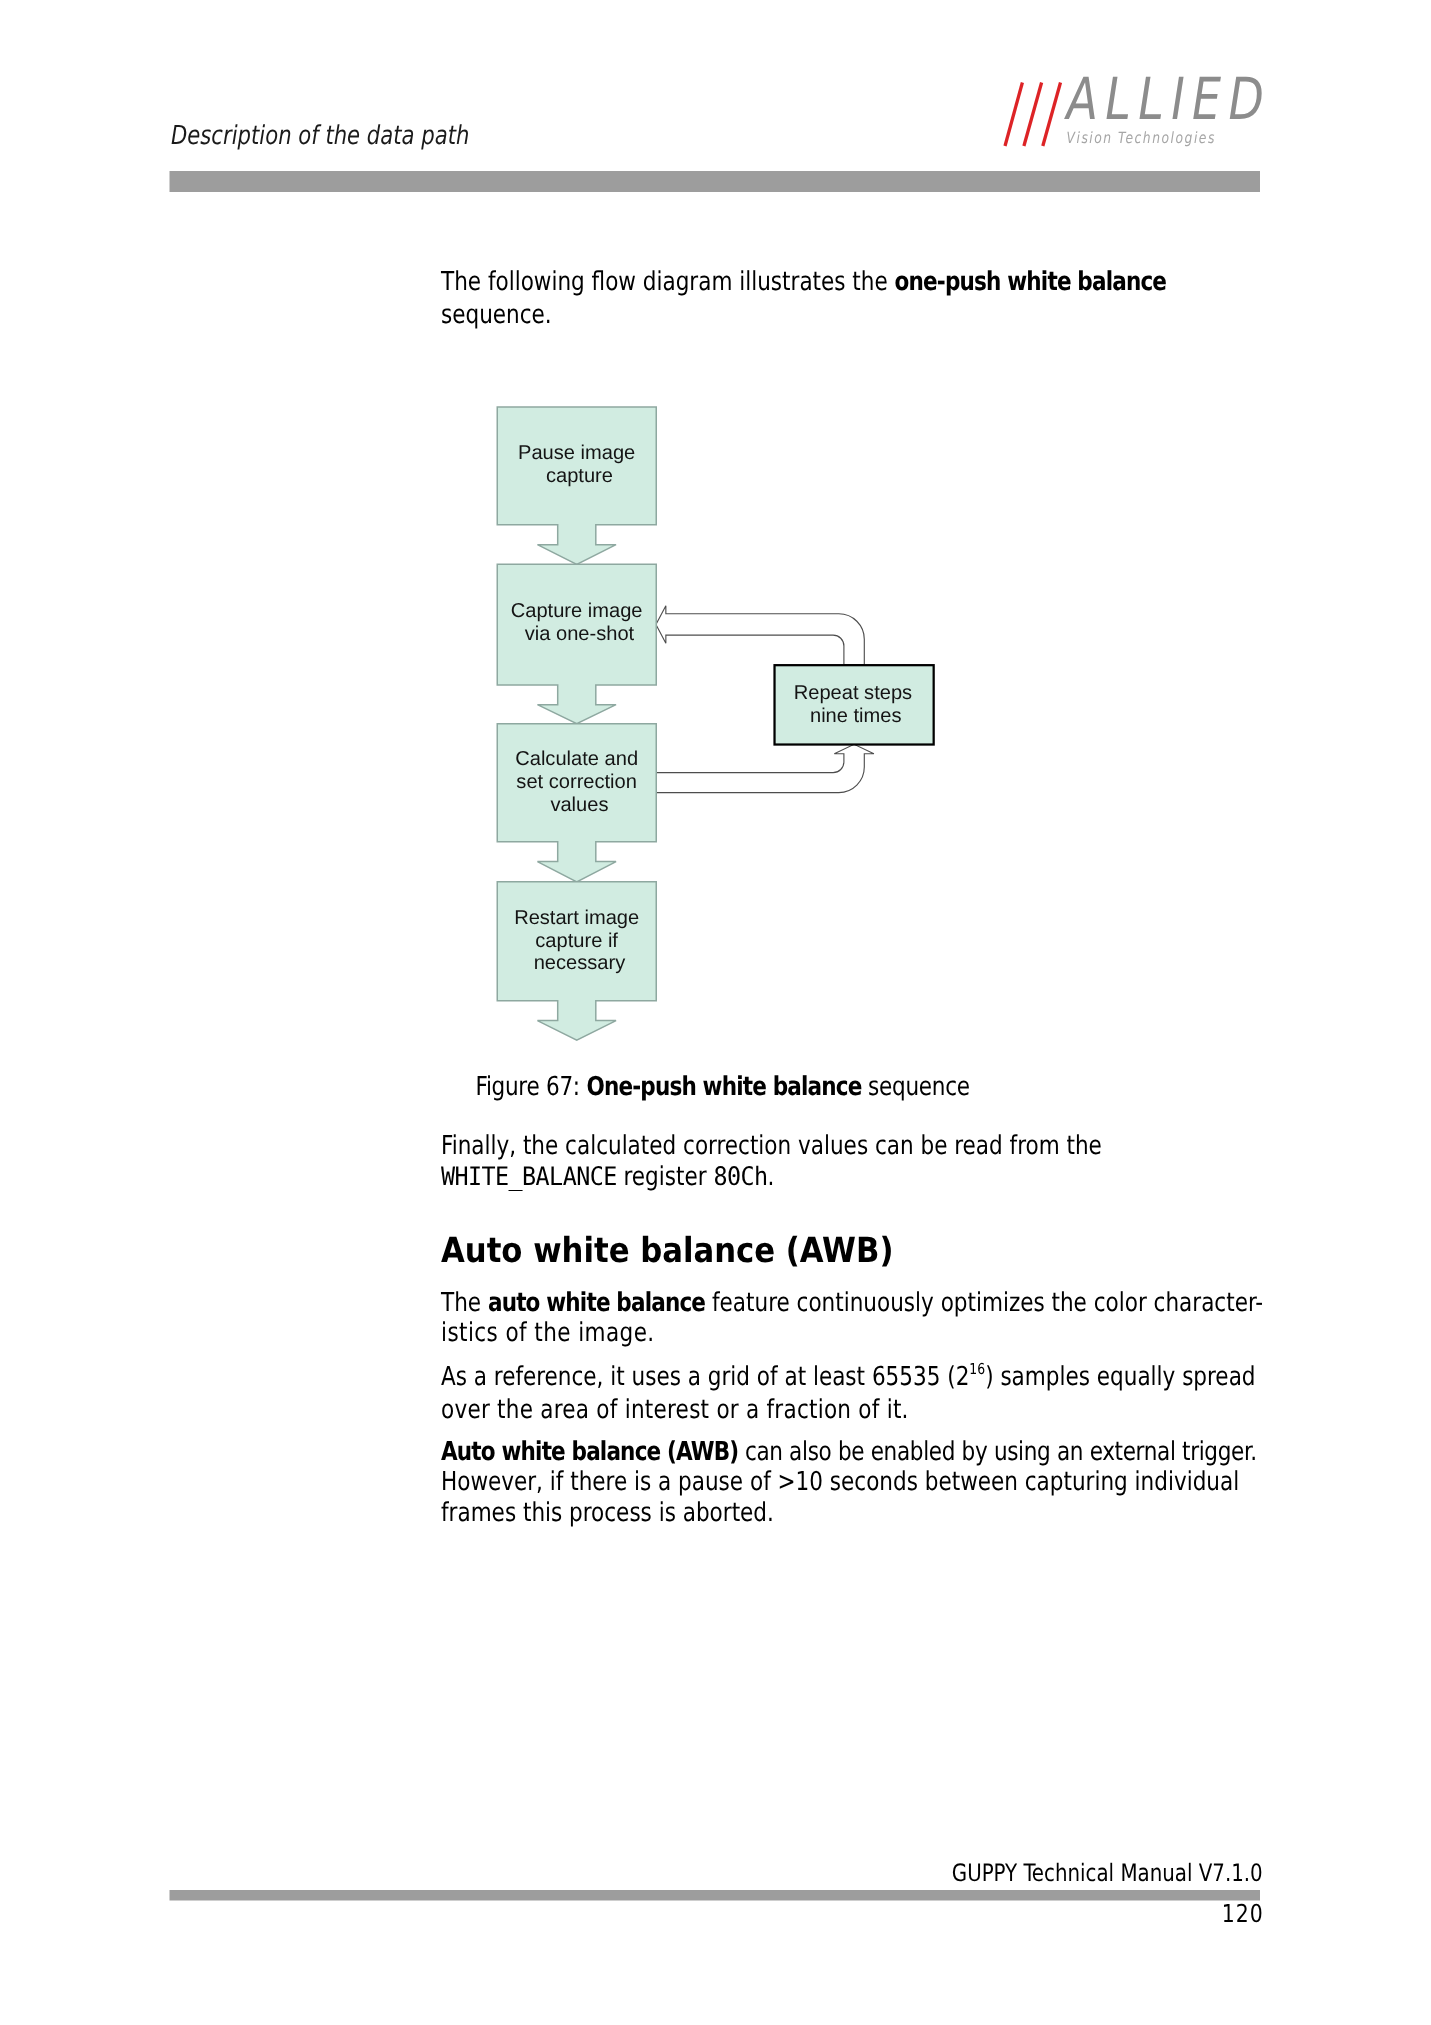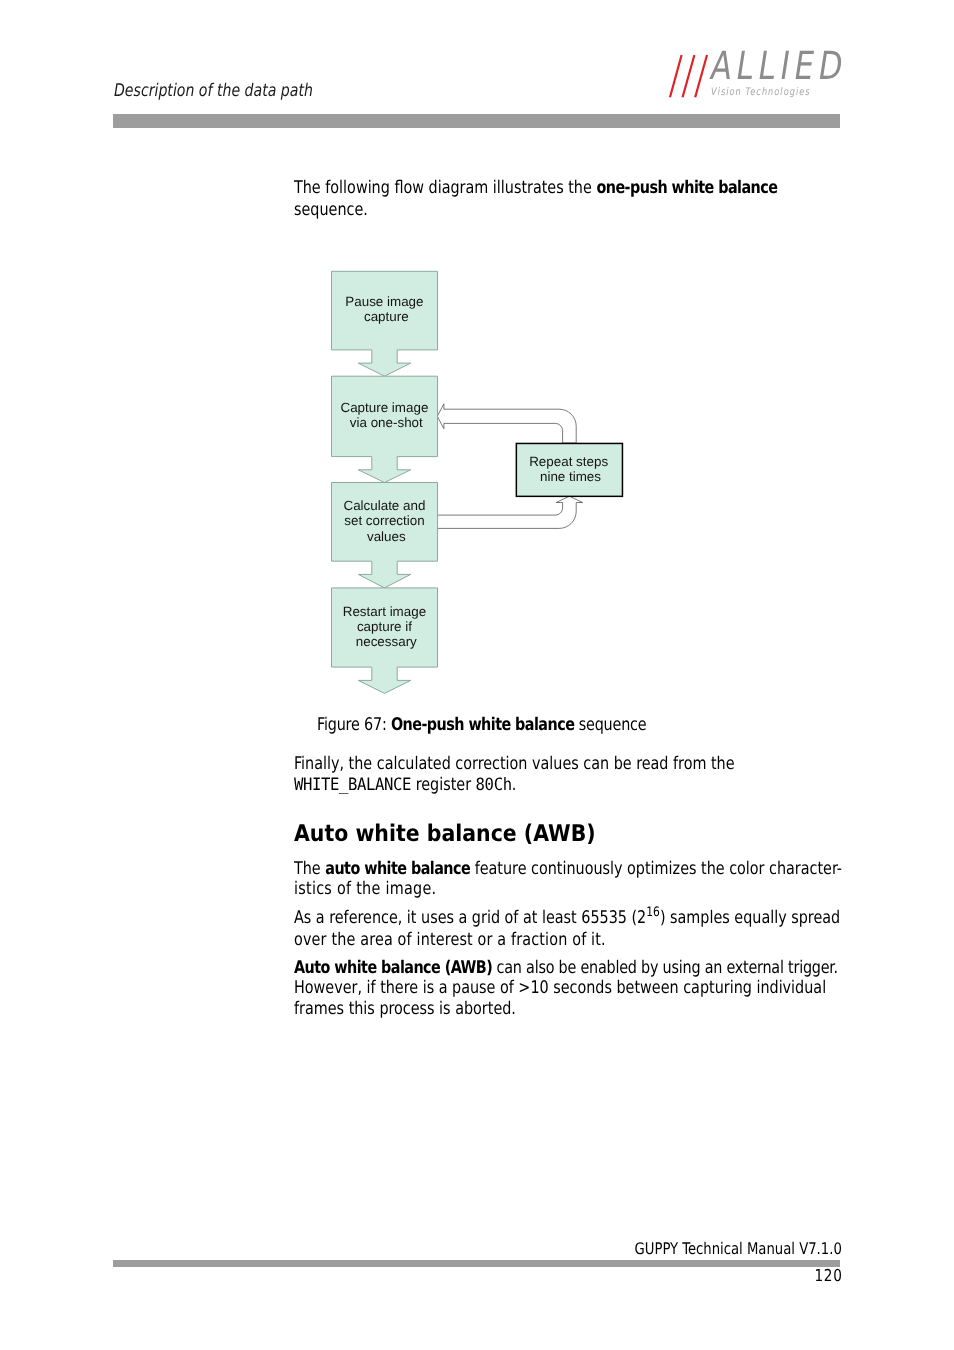--- a/index.html
+++ b/index.html
@@ -27,21 +27,21 @@
       font-family:"DejaVu Sans",sans-serif;font-stretch:condensed;font-size:10.4px;
       line-height:10.4px;letter-spacing:1.15px;color:#a6a6a6;
       transform:scaleX(0.879);transform-origin:left top;}
 
   
   .tl{position:absolute;white-space:nowrap;font-family:"DejaVu Sans",sans-serif;
       font-stretch:condensed;font-size:17.4px;line-height:17.4px;color:#000;
       transform:scaleX(0.918);transform-origin:left top;}
   .tl b{font-weight:bold;letter-spacing:-0.6px;}
   .mono{font-family:"DejaVu Sans Mono",monospace;font-size:17px;letter-spacing:-0.42px;}
-  .sup{font-size:13px;position:relative;top:-7.1px;}
+  .sup{font-size:10px;position:relative;top:-7.1px;}
   .h2{position:absolute;white-space:nowrap;font-family:"DejaVu Sans",sans-serif;
       font-stretch:condensed;font-weight:bold;font-size:23px;line-height:23px;color:#000;
       transform:scaleX(0.99);transform-origin:left top;}
 
   
   .figure{position:absolute;left:0;top:0;text-align:right;}
 
   
   .foot{position:absolute;white-space:nowrap;font-family:"DejaVu Sans",sans-serif;
       font-stretch:condensed;color:#000;transform-origin:right top;}

